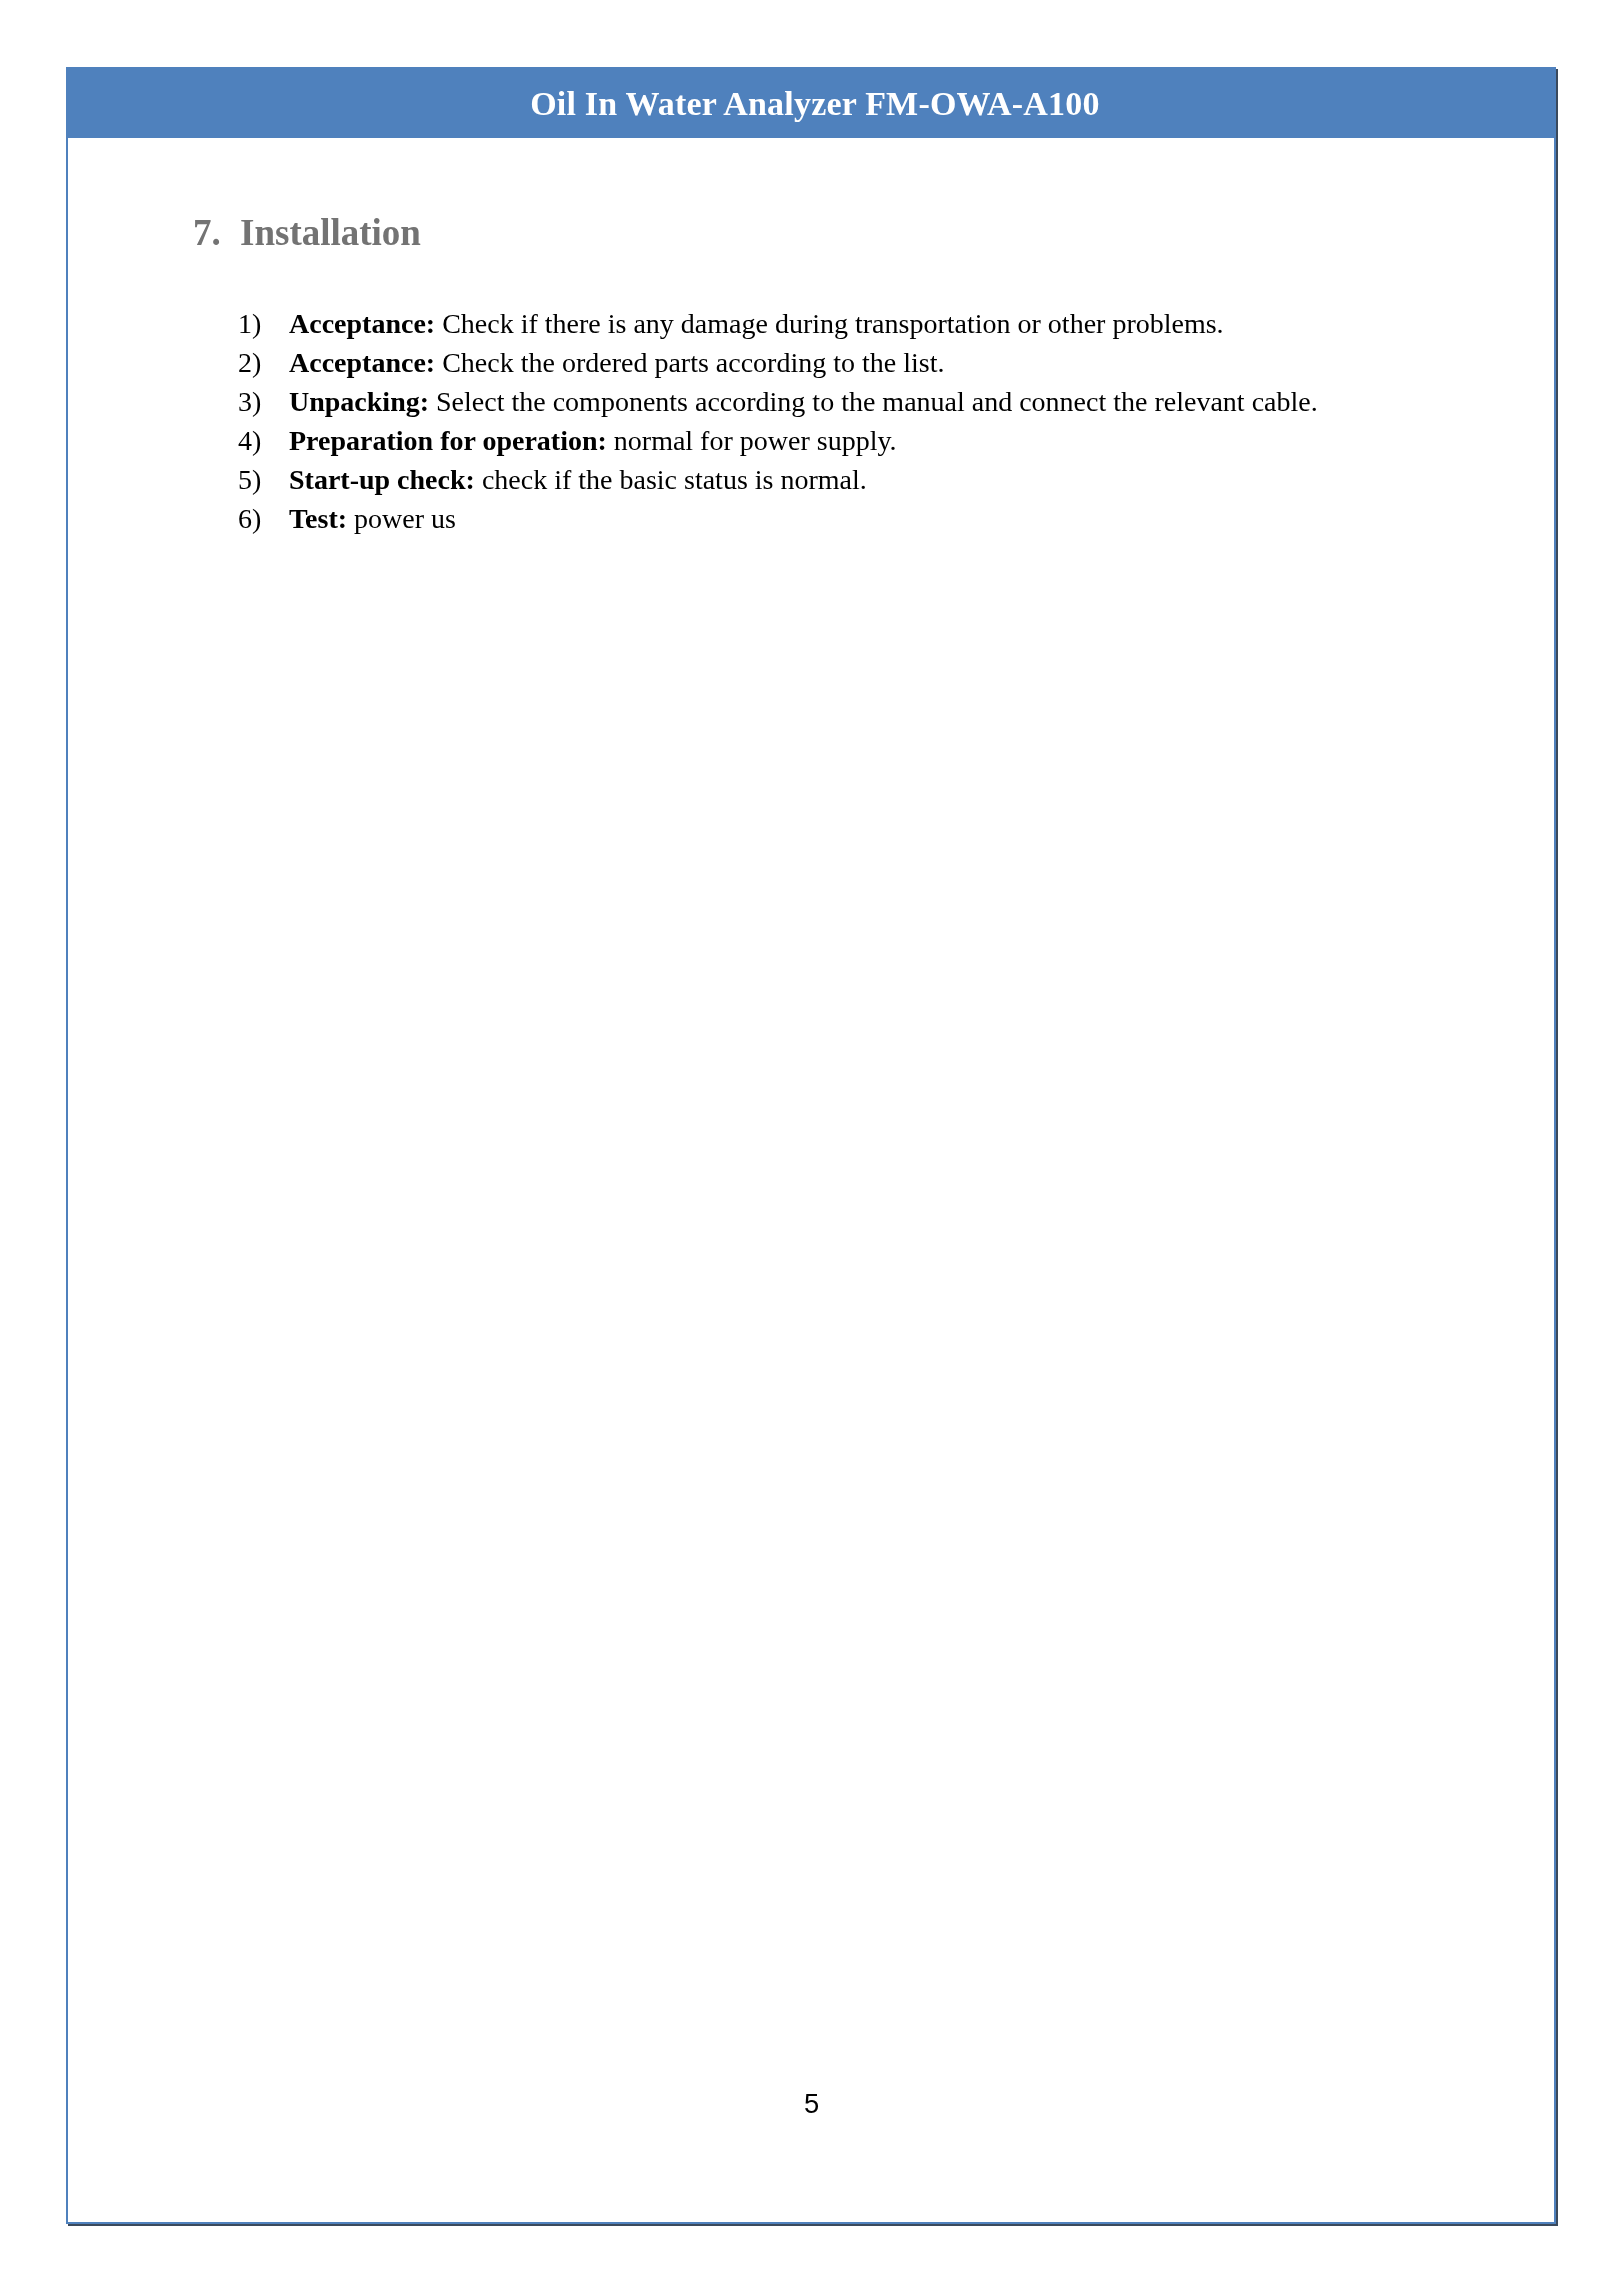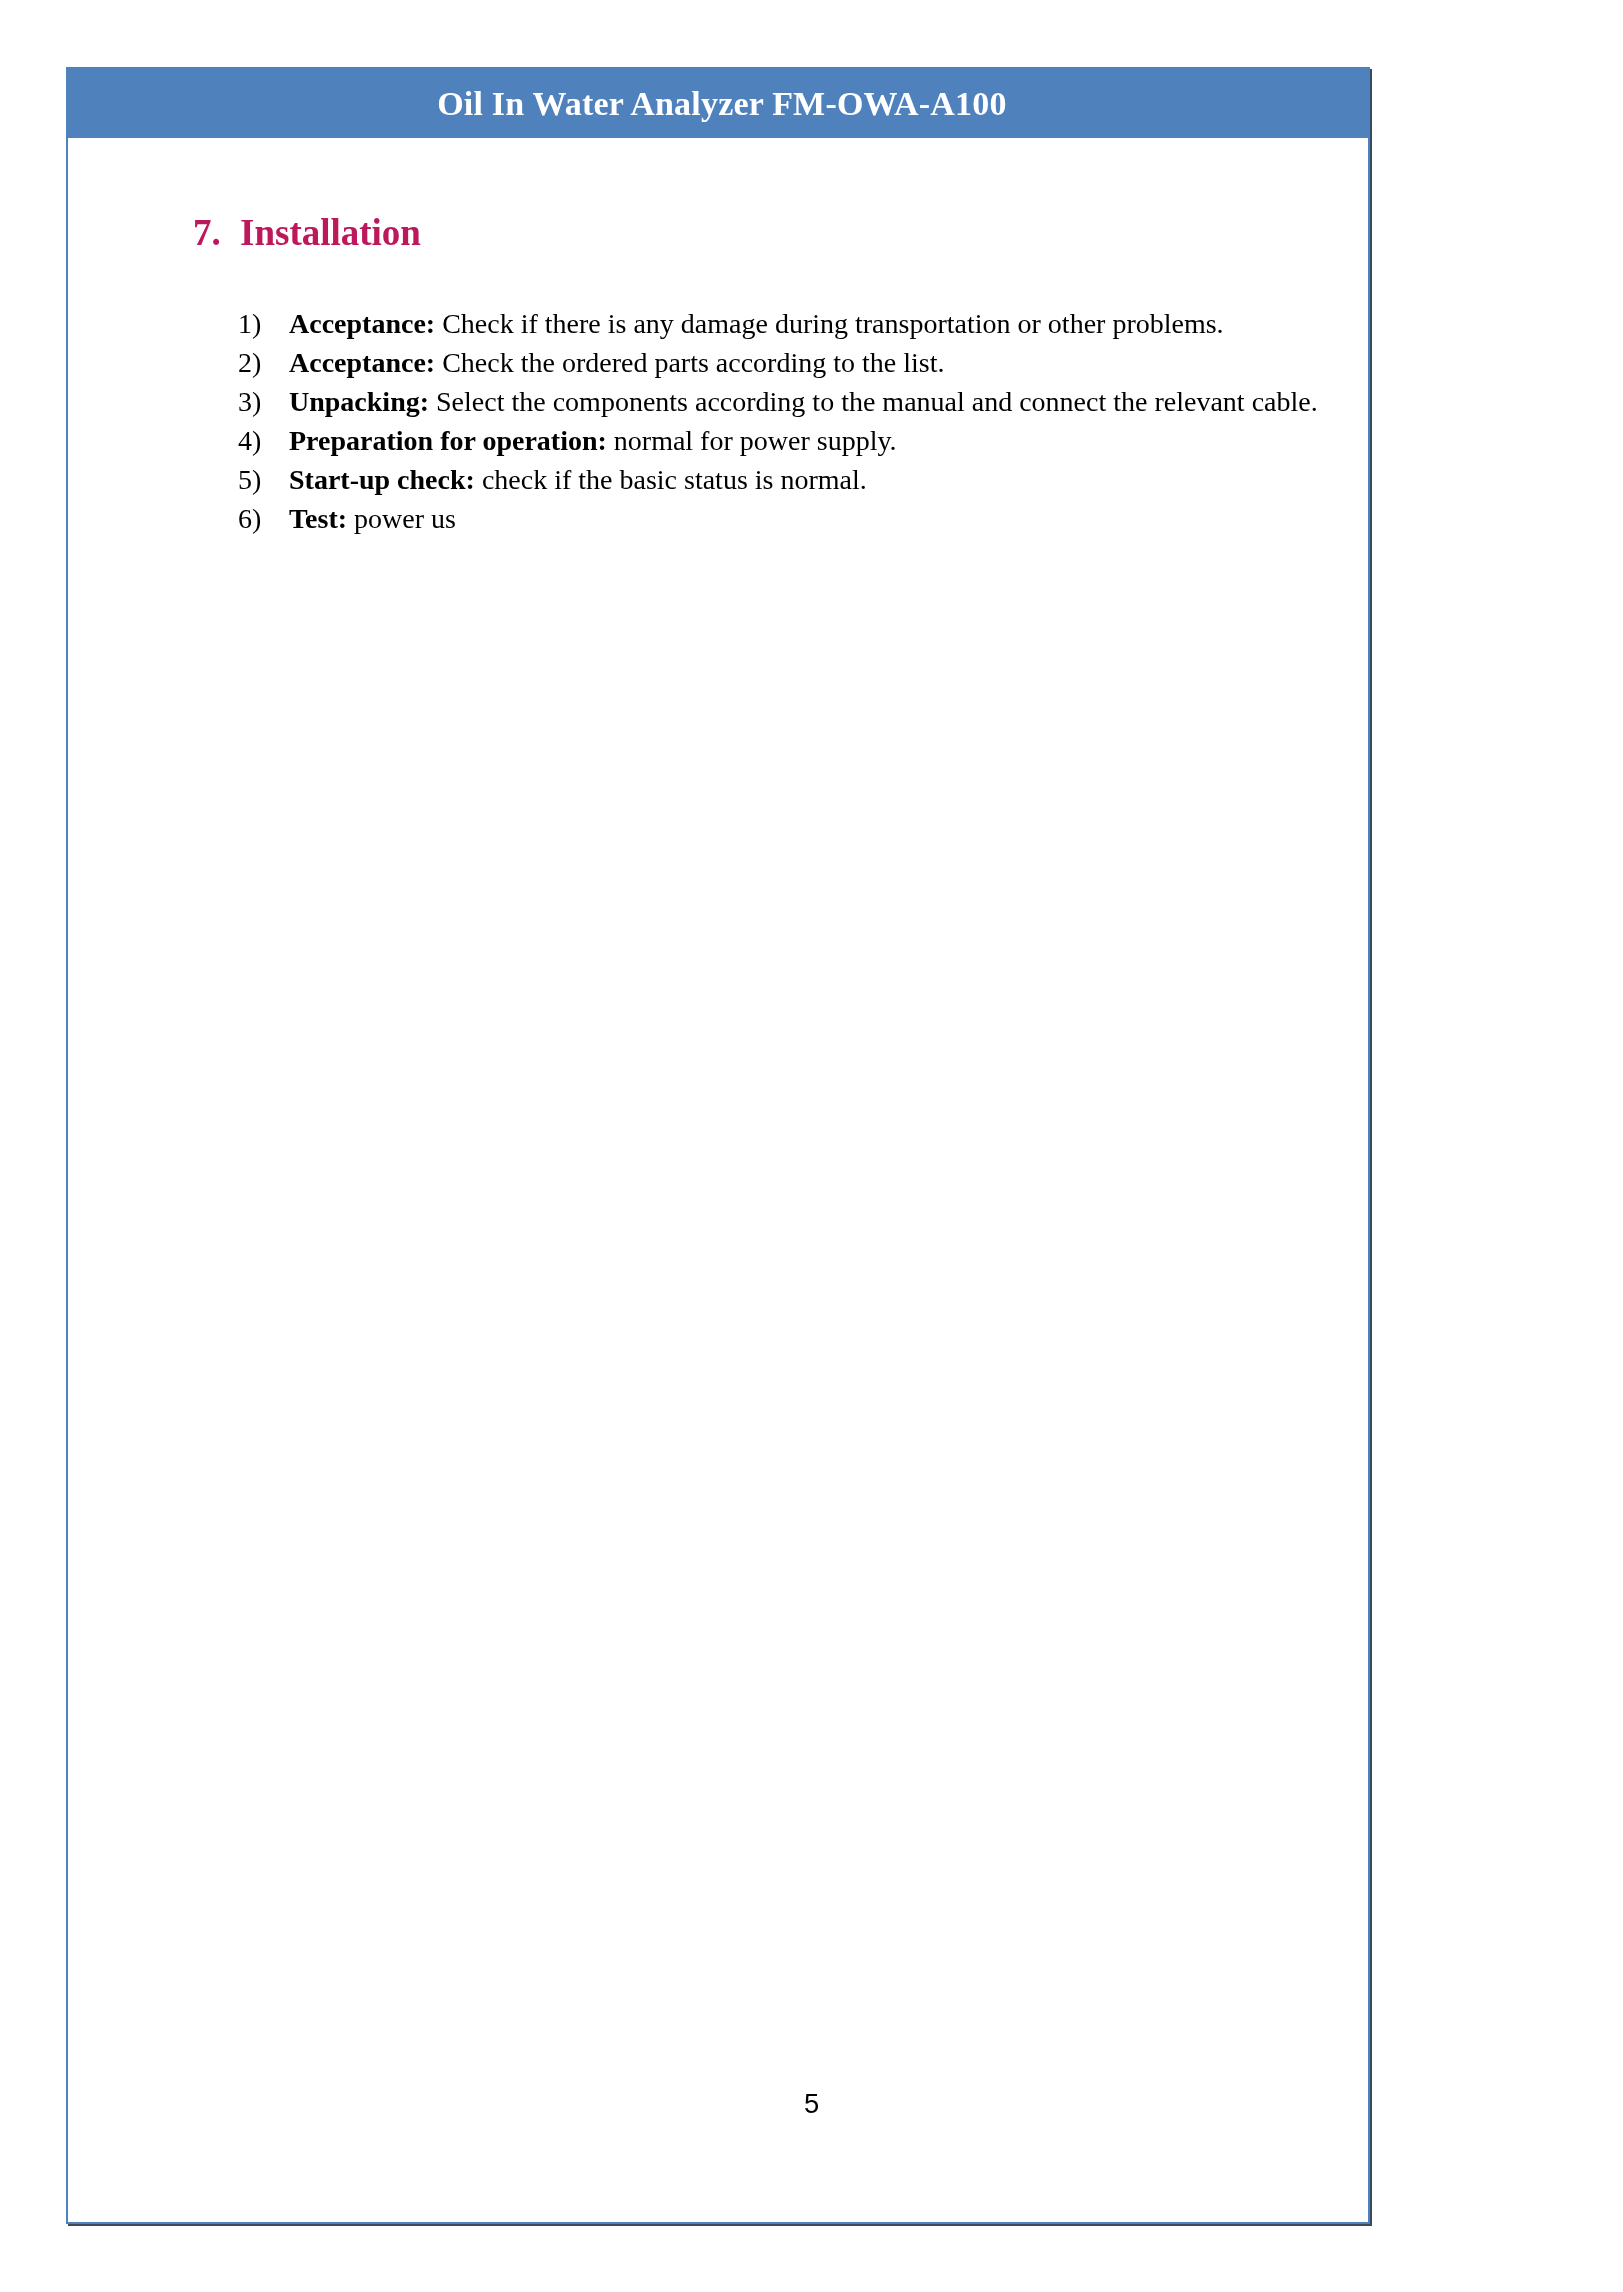--- a/index.html
+++ b/index.html
@@ -1,37 +1,37 @@
 <!DOCTYPE html>
 <html><head>
   <meta charset="utf-8">
   <style>
     html, body { margin: 0; padding: 0; background: #ffffff; }
     body { width: 1623px; height: 2293px; position: relative; overflow: hidden;
            font-family: "Liberation Serif", "DejaVu Serif", serif; color: #000; }
     .frame {
-      position: absolute; left: 66px; top: 67px; width: 1304px; height: 2157px;
+      position: absolute; left: 66px; top: 67px; width: 1490px; height: 2157px;
       border: 2px solid #4F81BD;
       box-shadow: 2px 2px 0 #3b4a5c;
       box-sizing: border-box;
       background: #fff;
     }
     .header-band {
       position: absolute; left: 0; top: 0; right: 0; height: 69px;
       background: #4F81BD;
       display: flex; align-items: center; justify-content: center;
     }
     .header-title {
       color: #ffffff; font-weight: bold; font-size: 34px; letter-spacing: 0.2px;
       font-family: "Liberation Serif", "DejaVu Serif", serif;
       margin-left: 7.8px;
     }
     .section-heading {
       position: absolute; left: 193px; top: 211px; margin: 0;
-      font-size: 37px; font-weight: bold; color: #be185d;
+      font-size: 37px; font-weight: bold; color: #737373;
       font-family: "Liberation Serif", "DejaVu Serif", serif;
     }
     .section-heading .num { display: inline-block; width: 47px; }
     .steps {
       position: absolute; left: 238px; top: 304px; width: 1250px;
       margin: 0; padding: 0; list-style: none;
       font-size: 28px; line-height: 39px;
     }
     .step { display: flex; }
     .step-num { width: 51px; flex: none; }

